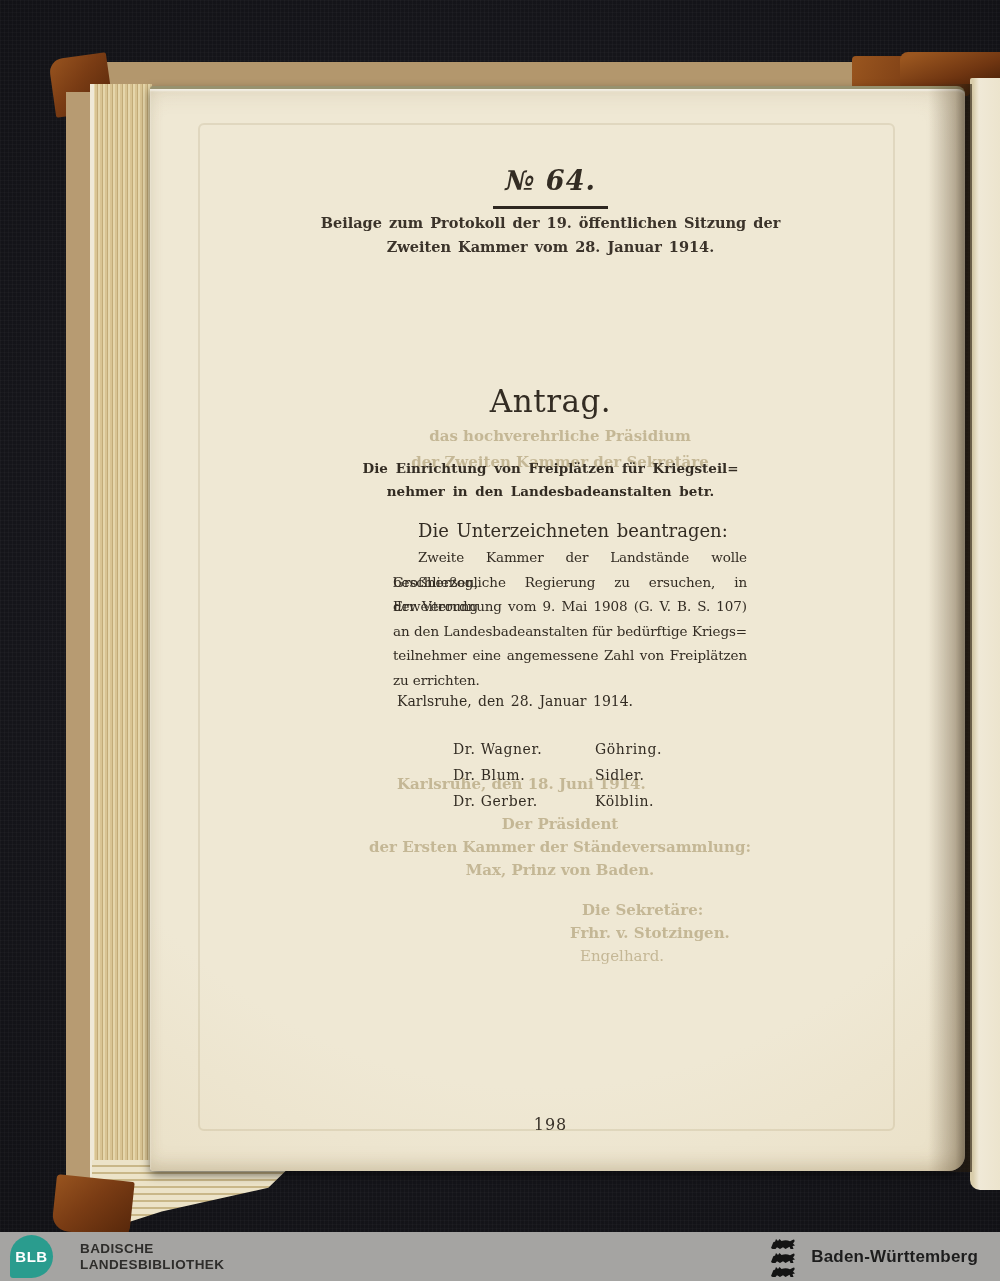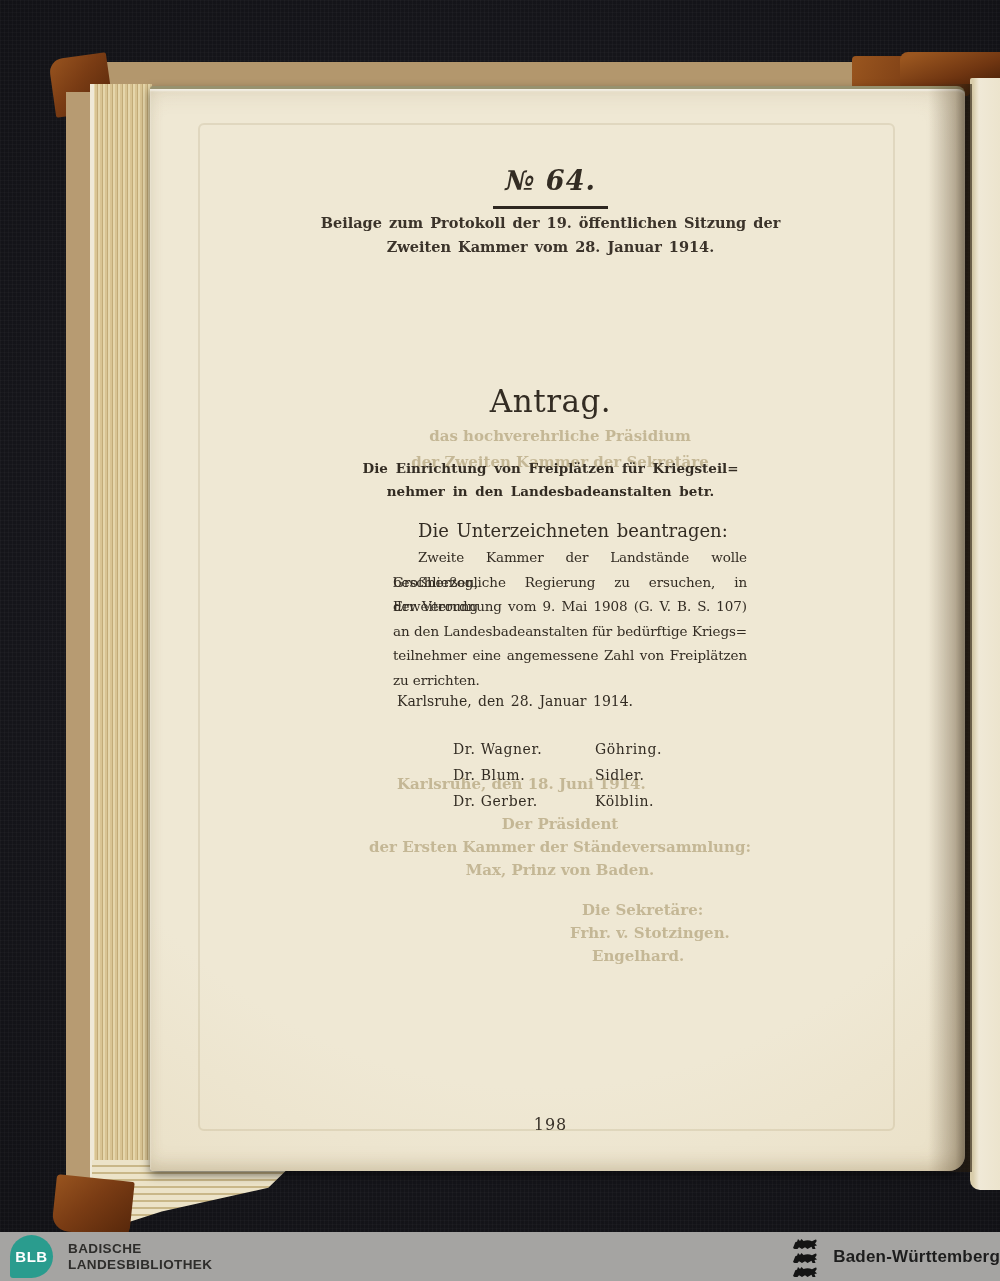--- a/index.html
+++ b/index.html
@@ -82,32 +82,32 @@
     font-size:16px;letter-spacing:1px;color:#3a332a;}
 
   
   .ghost{position:absolute;color:rgba(158,138,92,0.52);filter:blur(0.6px);
     font-size:15px;font-weight:bold;white-space:nowrap;}
   .ghost.center{left:200px;width:420px;text-align:center;}
   .g1{top:338px;} .g2{top:364px;}
   .g3{left:247px;top:686px;font-weight:600;}
   .g4{top:726px;} .g5{top:749px;} .g6{top:772px;font-weight:600;}
   .g7{left:432px;top:812px;} .g8{left:420px;top:835px;font-weight:600;}
-  .g9{left:430px;top:858px;font-weight:700;margin-left:12px;}
+  .g9{left:430px;top:858px;font-weight:400;}
 
   
   .footer{position:absolute;left:0;right:0;bottom:0;height:49px;background:#a5a4a2;
-    display:flex;align-items:center;font-family:"Liberation Sans",sans-serif;}
+    display:flex;align-items:center;font-family:"Liberation Sans",sans-serif;gap:12px;}
   .blb-logo{width:43px;height:43px;margin-left:10px;flex:0 0 auto;
     background:#2a9c8e;border-radius:50% 50% 50% 3px;
     display:flex;align-items:center;justify-content:center;}
   .blb-logo span{color:#ffffff;font-weight:bold;font-size:15px;letter-spacing:0.5px;}
   .lib-name{margin-left:15px;color:#2e2d2b;font-weight:bold;font-size:13.5px;
     line-height:16px;letter-spacing:0.4px;}
-  .bw-group{margin-left:auto;margin-right:0;display:flex;align-items:center;gap:11px;}
+  .bw-group{margin-left:auto;margin-right:22px;display:flex;align-items:center;gap:11px;}
   .bw-lions{width:32px;height:42px;}
   .bw-name{color:#1d1d1d;font-size:17px;font-weight:600;letter-spacing:0.2px;}
 </style>
 </head>
 <body>
 
 <div class="scene">
 
   <div class="abs board-top"></div>
   <div class="abs leather leather-tl"></div>

